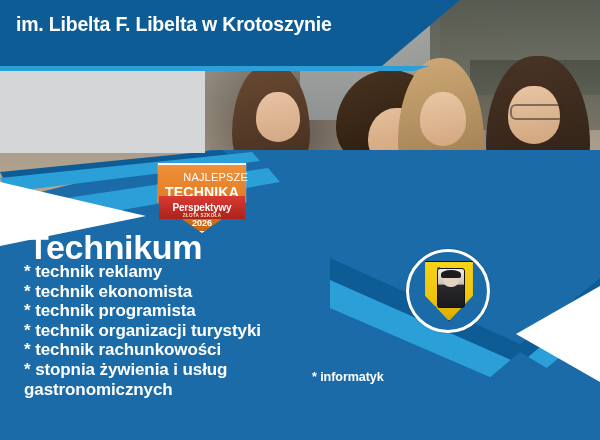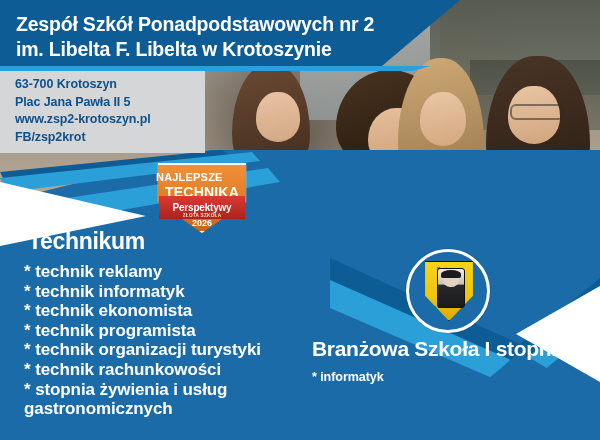--- a/index.html
+++ b/index.html
@@ -267,21 +267,21 @@
     position:absolute;left:15px;top:76px;width:190px;
     color:#10518a;
     font-weight:bold;
     font-size:12.5px;
     line-height:17.5px;
     letter-spacing:-.1px;
   }
 
   .sec-tech-title{
     position:absolute;left:28px;top:228px;
-    color:#ffffff;font-weight:bold;font-size:23px;
+    color:#ffffff;font-weight:bold;font-size:34px;
     letter-spacing:-.3px;
   }
   .tech-list{
     position:absolute;left:24px;top:262px;width:320px;
     color:#ffffff;font-weight:bold;font-size:17px;
     line-height:19.6px;letter-spacing:-.1px;
   }
 
   .sec-bs-title{
     position:absolute;left:312px;top:337px;
@@ -298,22 +298,22 @@
   .badge{
     position:absolute;left:156px;top:163px;width:92px;height:70px;
   }
   .badge-shield{
     position:absolute;inset:0;
     background:linear-gradient(180deg,#f0903a 0%, #e07b22 55%, #c96614 100%);
     border:2px solid #ffffff;
     clip-path:polygon(2% 0, 98% 0, 98% 56%, 50% 100%, 2% 56%);
   }
   .badge-l1{
-    position:absolute;left:0;top:8px;width:92px;text-align:left;
-    color:#fff;font-weight:bold;font-size:11px;letter-spacing:.2px;
+    position:absolute;left:0;top:8px;width:92px;text-align:right;
+    color:#fff;font-weight:normal;font-size:11px;letter-spacing:.2px;
   }
   .badge-l2{
     position:absolute;left:0;top:21px;width:92px;text-align:center;
     color:#fff;font-weight:bold;font-size:14px;letter-spacing:.2px;
   }
   .badge-ribbon{
     position:absolute;left:3px;top:33px;width:86px;height:23px;
     background:linear-gradient(180deg,#d93a33,#ab221c);
     display:flex;align-items:center;justify-content:center;
   }
@@ -426,31 +426,24 @@
   <div class="shape chev-dark"></div>
   <div class="shape chev-light"></div>
   <div class="shape chev-bottom"></div>
   <div class="shape bottom-fill"></div>
   <div class="shape chev-white"></div>
 
   <div class="shape header-band"></div>
   <div class="shape header-underline"></div>
 
   <div class="title">
-    <div>Zespół Szkół Ponadpodstawowych nr 2</div>
     <div>im. Libelta F. Libelta w Krotoszynie</div>
   </div>
 
   <div class="shape addr-panel"></div>
-  <div class="addr">
-    <div>63-700 Krotoszyn</div>
-    <div>Plac Jana Pawła II 5</div>
-    <div>www.zsp2-krotoszyn.pl</div>
-    <div>FB/zsp2krot</div>
-  </div>
 
   <div class="badge">
     <div class="badge-shield"></div>
     <div class="badge-l1">NAJLEPSZE</div>
     <div class="badge-l2">TECHNIKA</div>
     <div class="badge-ribbon">
       <span>Perspektywy</span>
     </div>
     <div class="badge-l3">ZŁOTA SZKOŁA</div>
     <div class="badge-l4">2026</div>
@@ -465,26 +458,24 @@
     </div>
     <div class="portrait">
       <div class="portrait-face"></div>
       <div class="portrait-hair"></div>
     </div>
   </div>
 
   <div class="sec-tech-title">Technikum</div>
   <div class="tech-list">
     <div>* technik reklamy</div>
-    <div>* technik informatyk</div>
     <div>* technik ekonomista</div>
     <div>* technik programista</div>
     <div>* technik organizacji turystyki</div>
     <div>* technik rachunkowości</div>
     <div>* stopnia żywienia i usług gastronomicznych</div>
   </div>
 
-  <div class="sec-bs-title">Branżowa Szkoła I stopnia</div>
   <div class="bs-list">
     <div>* informatyk</div>
   </div>
 
 </div>
 
 </body></html>

